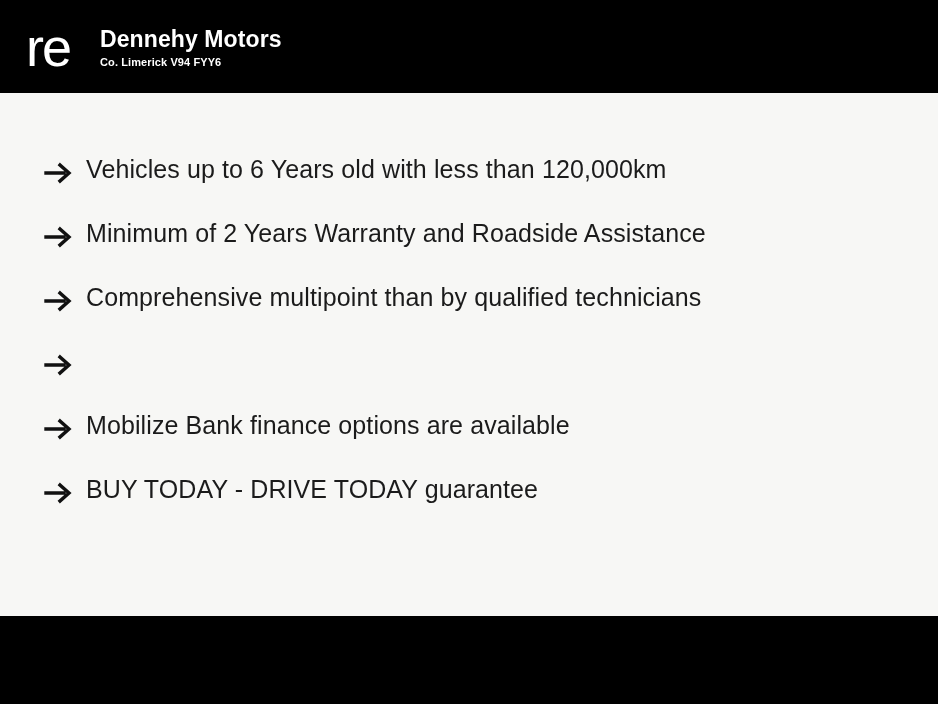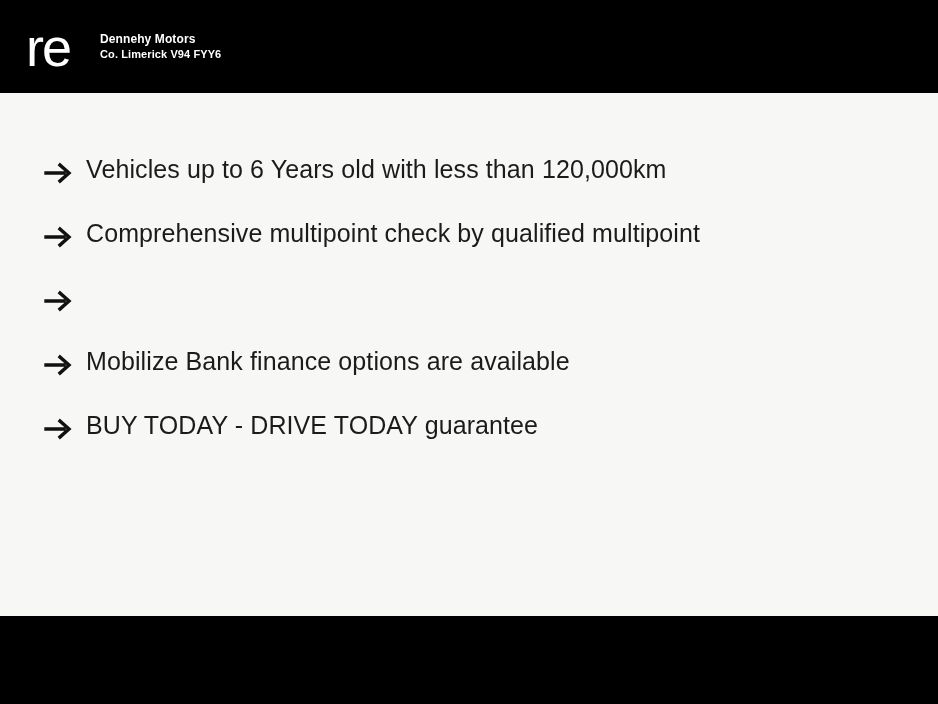--- a/index.html
+++ b/index.html
@@ -45,21 +45,21 @@
     font-size: 54px;
     font-weight: 700;
     line-height: 1;
     letter-spacing: -2px;
   }
   .dealer {
     color: #ffffff;
     line-height: 1.35;
   }
   .dealer-name {
-    font-size: 12px;
+    font-size: 23px;
     font-weight: 700;
     letter-spacing: 0.1px;
   }
   .dealer-location {
     font-size: 11px;
     font-weight: 700;
     letter-spacing: 0.1px;
   }
 
   
@@ -122,28 +122,36 @@
 
       <li class="bullet-item">
         <span class="arrow-icon">
           <svg width="30" height="26" viewBox="0 0 30 26" fill="none" xmlns="http://www.w3.org/2000/svg">
             <path d="M2 13 H20 M16 5 L25 13 L16 21" stroke="#111111" stroke-width="3.4" stroke-linecap="square" stroke-linejoin="miter"></path>
           </svg>
         </span>
         <span class="bullet-text">Vehicles up to 6 Years old with less than 120,000km</span>
       </li>
 
+      <li class="bullet-item">
+        <span class="arrow-icon">
+          <svg width="30" height="26" viewBox="0 0 30 26" fill="none" xmlns="http://www.w3.org/2000/svg">
+            <path d="M2 13 H20 M16 5 L25 13 L16 21" stroke="#111111" stroke-width="3.4" stroke-linecap="square" stroke-linejoin="miter"></path>
+          </svg>
+        </span>
+        <span class="bullet-text">Minimum of 2 Years Warranty and Roadside Assistance</span>
+      </li>
 
       <li class="bullet-item">
         <span class="arrow-icon">
           <svg width="30" height="26" viewBox="0 0 30 26" fill="none" xmlns="http://www.w3.org/2000/svg">
             <path d="M2 13 H20 M16 5 L25 13 L16 21" stroke="#111111" stroke-width="3.4" stroke-linecap="square" stroke-linejoin="miter"></path>
           </svg>
         </span>
-        <span class="bullet-text">Comprehensive multipoint check by qualified multipoint</span>
+        <span class="bullet-text">Comprehensive multipoint than by qualified technicians</span>
       </li>
 
       <li class="bullet-item">
         <span class="arrow-icon">
           <svg width="30" height="26" viewBox="0 0 30 26" fill="none" xmlns="http://www.w3.org/2000/svg">
             <path d="M2 13 H20 M16 5 L25 13 L16 21" stroke="#111111" stroke-width="3.4" stroke-linecap="square" stroke-linejoin="miter"></path>
           </svg>
         </span>
       </li>
 

